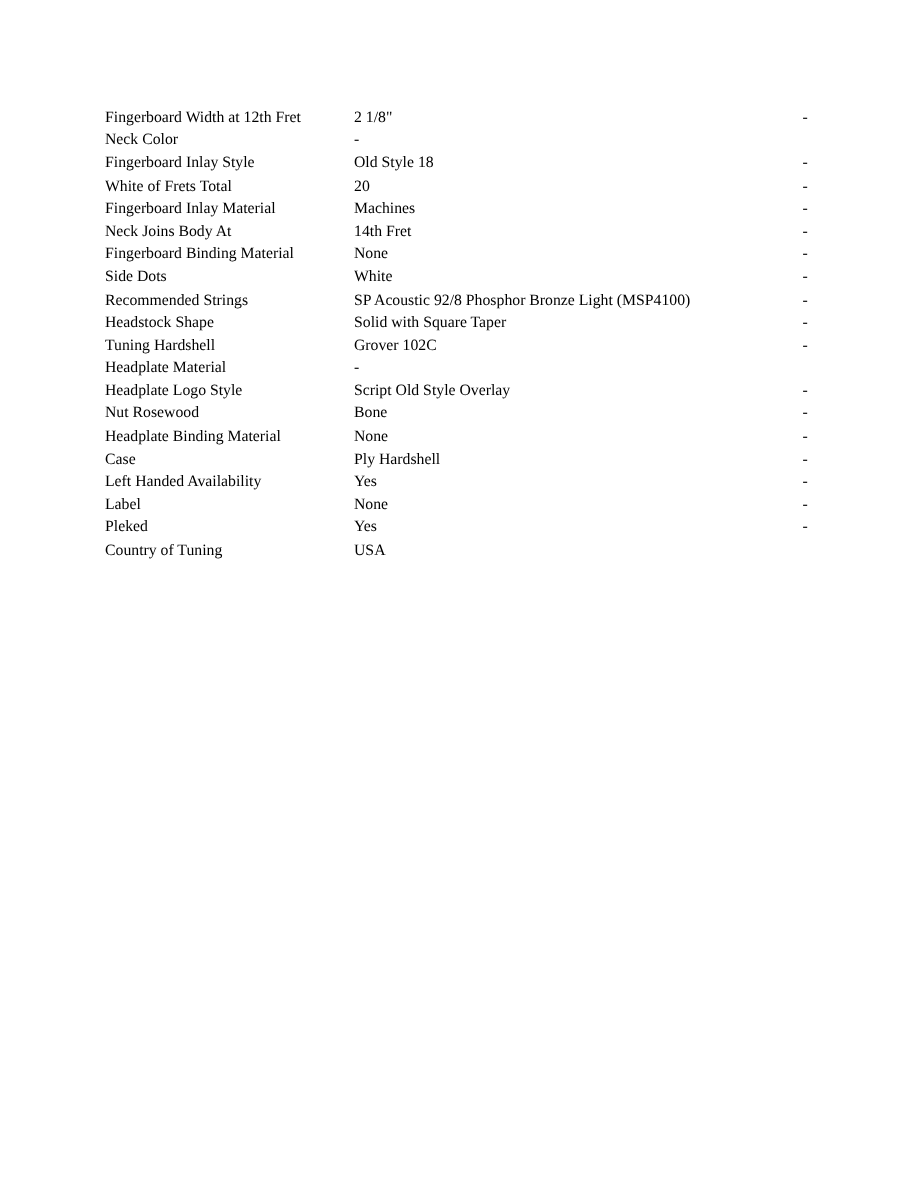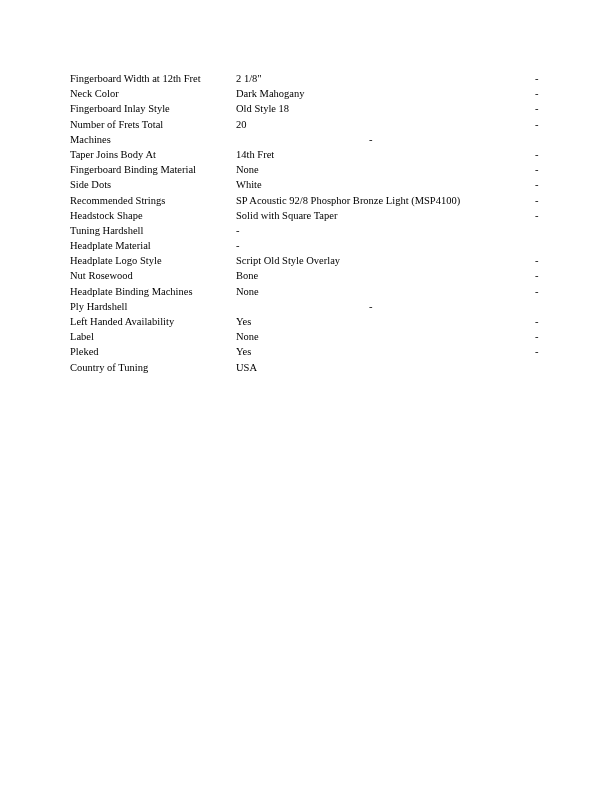--- a/index.html
+++ b/index.html
@@ -48,43 +48,43 @@
 <div class="page">
   <div class="spec-table" id="spec-table">
   <div class="spec-row">
     <span class="spec-label">Fingerboard Width at 12th Fret</span>
     <span class="spec-value">2 1/8"</span>
     <span class="spec-note">-</span>
   </div>
 
   <div class="spec-row">
     <span class="spec-label">Neck Color</span>
-    <span class="spec-value">Dark Mahogany</span>
     <span class="spec-note">-</span>
   </div>
 
   <div class="spec-row">
     <span class="spec-label">Fingerboard Inlay Style</span>
     <span class="spec-value">Old Style 18</span>
     <span class="spec-note">-</span>
   </div>
 
   <div class="spec-row">
-    <span class="spec-label">Number of Frets Total</span>
+    <span class="spec-label">White of Frets Total</span>
     <span class="spec-value">20</span>
     <span class="spec-note">-</span>
   </div>
 
   <div class="spec-row">
+    <span class="spec-label">Fingerboard Inlay Material</span>
     <span class="spec-value">Machines</span>
     <span class="spec-note">-</span>
   </div>
 
   <div class="spec-row">
-    <span class="spec-label">Taper Joins Body At</span>
+    <span class="spec-label">Neck Joins Body At</span>
     <span class="spec-value">14th Fret</span>
     <span class="spec-note">-</span>
   </div>
 
   <div class="spec-row">
     <span class="spec-label">Fingerboard Binding Material</span>
     <span class="spec-value">None</span>
     <span class="spec-note">-</span>
   </div>
 
@@ -101,20 +101,21 @@
   </div>
 
   <div class="spec-row">
     <span class="spec-label">Headstock Shape</span>
     <span class="spec-value">Solid with Square Taper</span>
     <span class="spec-note">-</span>
   </div>
 
   <div class="spec-row">
     <span class="spec-label">Tuning Hardshell</span>
+    <span class="spec-value">Grover 102C</span>
     <span class="spec-note">-</span>
   </div>
 
   <div class="spec-row">
     <span class="spec-label">Headplate Material</span>
     <span class="spec-note">-</span>
   </div>
 
   <div class="spec-row">
     <span class="spec-label">Headplate Logo Style</span>
@@ -122,26 +123,27 @@
     <span class="spec-note">-</span>
   </div>
 
   <div class="spec-row">
     <span class="spec-label">Nut Rosewood</span>
     <span class="spec-value">Bone</span>
     <span class="spec-note">-</span>
   </div>
 
   <div class="spec-row">
-    <span class="spec-label">Headplate Binding Machines</span>
+    <span class="spec-label">Headplate Binding Material</span>
     <span class="spec-value">None</span>
     <span class="spec-note">-</span>
   </div>
 
   <div class="spec-row">
+    <span class="spec-label">Case</span>
     <span class="spec-value">Ply Hardshell</span>
     <span class="spec-note">-</span>
   </div>
 
   <div class="spec-row">
     <span class="spec-label">Left Handed Availability</span>
     <span class="spec-value">Yes</span>
     <span class="spec-note">-</span>
   </div>
 

